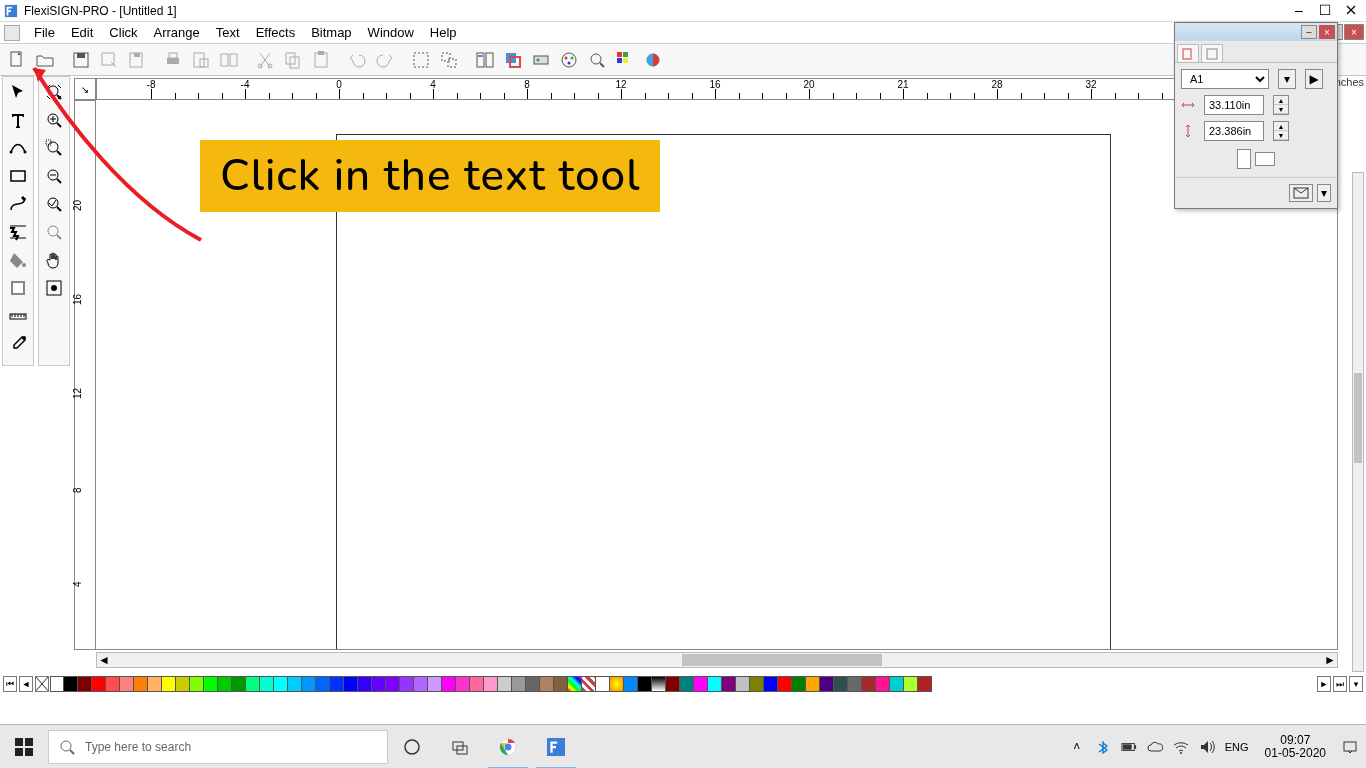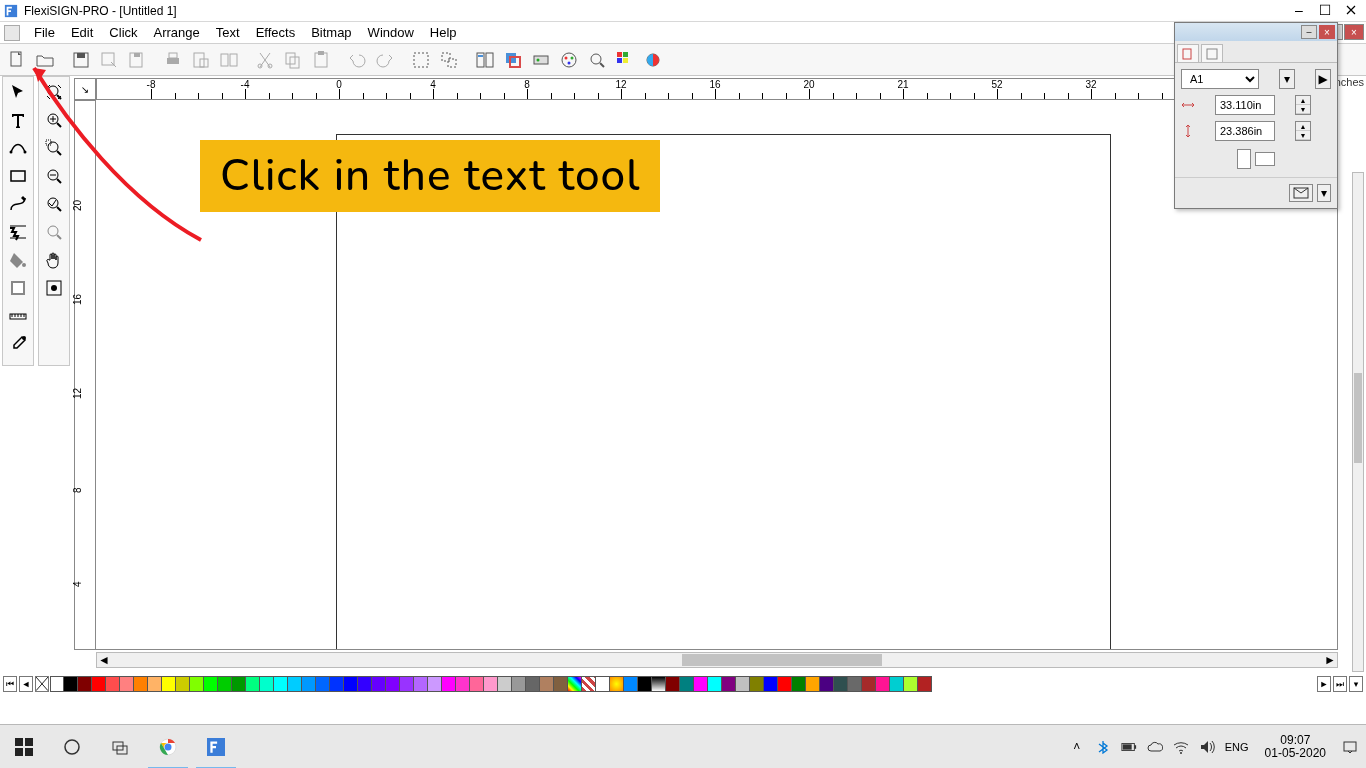--- a/index.html
+++ b/index.html
@@ -76,21 +76,21 @@
 .taskbar .clock { text-align:center; font-size:11px; line-height:13px; padding:0 6px; }
 .tray-icon { width:16px;height:16px; display:flex; align-items:center; justify-content:center; }
 
 
 .designcentral { position:absolute; right:28px; top:22px; width:164px; background:#eaeaea; border:1px solid #7a7a7a; box-shadow: 2px 2px 4px rgba(0,0,0,.25); z-index:20; }
 .dc-title { height:18px; background: linear-gradient(#d8e6f2,#c0d6ea); display:flex; align-items:center; justify-content:flex-end; padding:0 2px; gap:2px; }
 .dc-title .dc-close { width:16px;height:14px; background:#c75050; color:#fff; display:flex; align-items:center; justify-content:center; font-size:10px; }
 .dc-tabs { height:22px; display:flex; align-items:flex-end; padding:2px 2px 0 2px; gap:2px; border-bottom:1px solid #bbb; }
 .dc-tab { width:22px;height:18px; border:1px solid #bbb; border-bottom:none; background:#f7f7f7; display:flex; align-items:center; justify-content:center; }
 .dc-body { padding:6px; display:flex; flex-direction:column; gap:6px; }
-.dc-row { display:flex; align-items:center; gap:20px; }
+.dc-row { display:flex; align-items:center; gap:9px; }
 .dc-select { width:88px; height:20px; border:1px solid #888; background:#fff; font-size:11px; padding:0 4px; }
 .dc-arrowbtn { width:18px;height:20px; border:1px solid #888; background:#efefef; display:flex;align-items:center;justify-content:center; }
 .dc-icon { width:14px;height:14px; }
 .dc-input { width:60px; height:20px; border:1px solid #888; background:#fff; font-size:11px; padding:0 4px; }
 .dc-spin { width:16px;height:20px; border:1px solid #888; background:#efefef; display:flex; flex-direction:column; }
 .dc-spin div { flex:1; display:flex; align-items:center; justify-content:center; font-size:7px; border-bottom:1px solid #ccc; }
 .dc-foot { display:flex; justify-content:flex-end; padding:6px; gap:4px; border-top:1px solid #ccc; }
 .dc-footbtn { width:24px;height:18px; border:1px solid #888; background:#efefef; display:flex;align-items:center;justify-content:center; }
 .orient-row { display:flex; justify-content:center; gap:4px; padding:2px 0; }
 .orient-btn { width:20px;height:20px; border:1px solid #888; background:#fff; }
@@ -452,21 +452,21 @@
       <div class="label" style="left: 712px;">20</div>
       <div class="tick majortick" style="left: 712px;"></div>
       <div class="tick" style="left: 735.5px;"></div>
       <div class="tick" style="left: 759px;"></div>
       <div class="tick" style="left: 782.5px;"></div>
       <div class="label" style="left: 806px;">21</div>
       <div class="tick majortick" style="left: 806px;"></div>
       <div class="tick" style="left: 829.5px;"></div>
       <div class="tick" style="left: 853px;"></div>
       <div class="tick" style="left: 876.5px;"></div>
-      <div class="label" style="left: 900px;">52</div>
+      <div class="label" style="left: 900px;">28</div>
       <div class="tick majortick" style="left: 900px;"></div>
       <div class="tick" style="left: 923.5px;"></div>
       <div class="tick" style="left: 947px;"></div>
       <div class="tick" style="left: 970.5px;"></div>
       <div class="label" style="left: 994px;">32</div>
       <div class="tick majortick" style="left: 994px;"></div>
       <div class="tick" style="left: 1017.5px;"></div>
       <div class="tick" style="left: 1041px;"></div>
       <div class="tick" style="left: 1064.5px;"></div>
       <div class="label" style="left: 1088px;">36</div>
@@ -578,20 +578,27 @@
 
   <div class="taskbar">
     <div class="start">
       <svg viewBox="0 0 18 18">
           <rect x="0" y="0" width="8" height="8" fill="#222"></rect>
           <rect x="10" y="0" width="8" height="8" fill="#222"></rect>
           <rect x="0" y="10" width="8" height="8" fill="#222"></rect>
           <rect x="10" y="10" width="8" height="8" fill="#222"></rect>
         </svg>
     </div>
+    <div class="searchbox">
+      <svg viewBox="0 0 16 16">
+          <circle cx="7" cy="7" r="5" fill="none" stroke="#666"></circle>
+          <path d="M11 11l4 4" stroke="#666" stroke-width="2"></path>
+        </svg>
+      <span>Type here to search</span>
+    </div>
     <div class="taskitem">
         <svg width="18" height="18" viewBox="0 0 18 18">
           <circle cx="9" cy="9" r="7" fill="none" stroke="#333" stroke-width="1.5"></circle>
         </svg>
       </div>
     <div class="taskitem">
         <svg width="18" height="18" viewBox="0 0 18 18">
           <rect x="2" y="4" width="10" height="8" fill="none" stroke="#333"></rect>
           <rect x="6" y="8" width="10" height="8" fill="none" stroke="#333"></rect>
         </svg>

